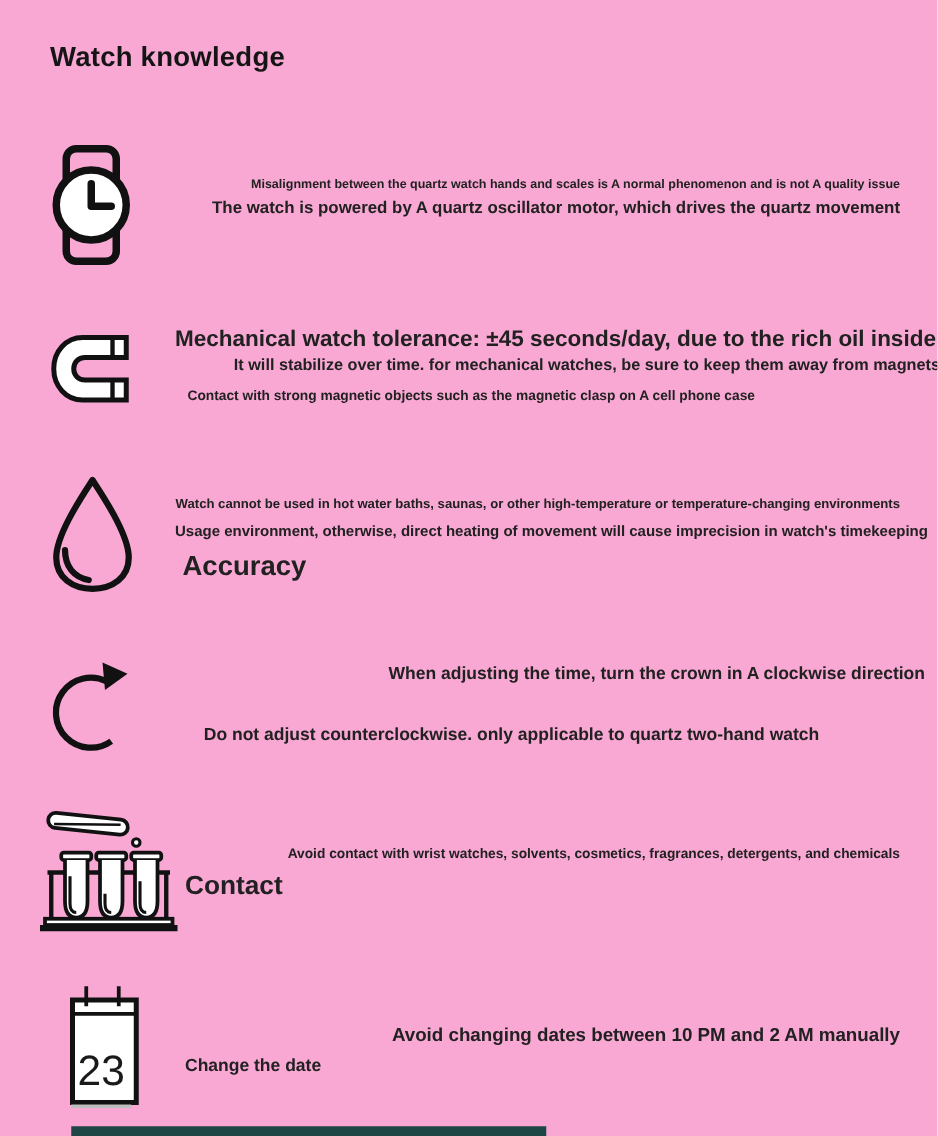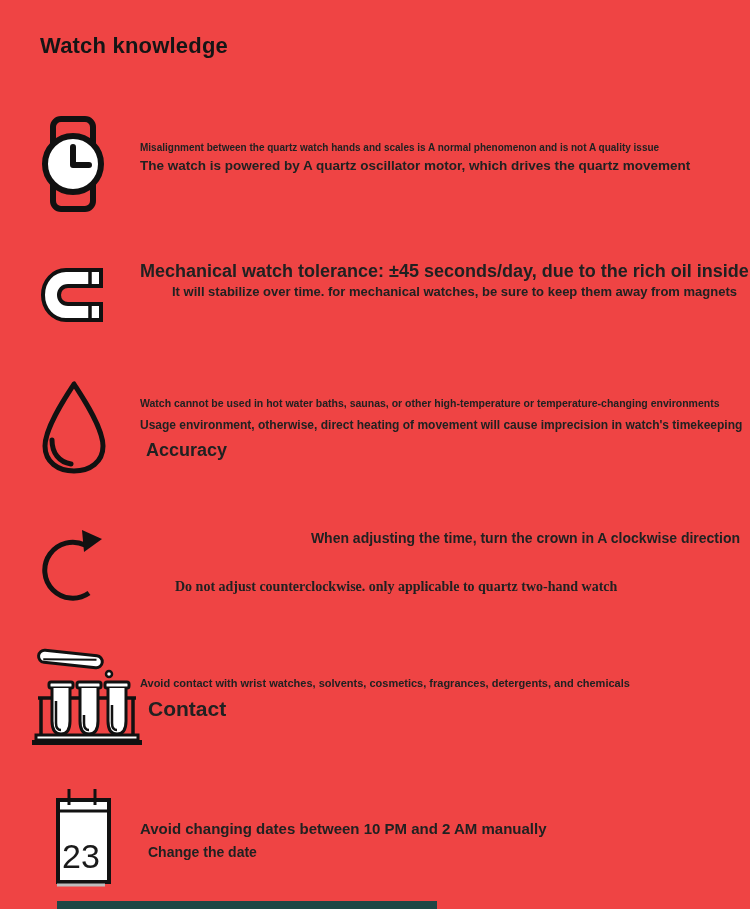--- a/index.html
+++ b/index.html
@@ -1,45 +1,45 @@
 <!DOCTYPE html>
 <html><head>
 <meta charset="utf-8">
 <style>
   html,body{margin:0;padding:0;background:#ffffff;}
   .canvas{
-    position:relative;width:750px;height:909px;background:#ef4444;
+    position:relative;width:750px;height:909px;background:#f9a8d4;
     font-family:"Liberation Sans",sans-serif;overflow:hidden;color:#1f1f1f;
   }
   .title{
     position:absolute;left:40px;top:33px;margin:0;
     font-size:22px;font-weight:bold;color:#151515;letter-spacing:.2px;
   }
   .icon{position:absolute;}
   .icon svg{display:block;}
   .ln{
     position:absolute;margin:0;font-weight:bold;color:#212121;
     line-height:1.15;white-space:nowrap;
   }
-  .c{left:140px;width:580px;text-align:left;}
+  .c{left:140px;width:580px;text-align:right;}
   
   .s1l1{top:142px;font-size:10px;}
   .s1l2{top:158px;font-size:13.5px;}
   
   .s2l1{top:261px;font-size:18px;}
   .s2l2{top:285px;font-size:13px;margin-left:32px;}
   .s2l3{top:311px;font-size:11px;left:150px;}
   
   .s3l1{top:397px;font-size:10.5px;}
   .s3l2{top:419px;font-size:12px;}
-  .s3l3{top:440px;font-size:18px;left:146px;}
+  .s3l3{top:440px;font-size:22px;left:146px;}
   
   .s4l1{top:530px;font-size:14px;left:160px;width:580px;text-align:right;}
   .s4l2{top:555px;font-size:14px;left:166px;}
-  .s4l3{top:579px;font-size:14px;left:175px;font-family:Liberation Serif, serif;}
+  .s4l3{top:579px;font-size:14px;left:163px;}
   
   .s5l1{top:677px;font-size:11px;}
   .s5l2{top:697px;font-size:21px;left:148px;}
   
   .s6l1{top:820px;font-size:15px;}
   .s6l2{top:844px;font-size:14px;left:148px;}
   .bottom-strip{position:absolute;left:57px;top:901px;width:380px;height:8px;}
   .cal-day{font-family:"Liberation Sans",sans-serif;font-weight:400;}
 </style>
 </head>
@@ -62,20 +62,21 @@
 
   <span class="icon" style="left:40px;top:267px;">
     <svg width="64" height="56" viewBox="0 0 64 56">
       <path d="M61 3 H26 C13 3 3 14 3 28 C3 42 13 53 26 53 H61 V37 H28 C22.5 37 19 33 19 28 C19 23 22.5 19 28 19 H61 Z" fill="#fff" stroke="#111" stroke-width="4"></path>
       <line x1="50" y1="3" x2="50" y2="19" stroke="#111" stroke-width="3.5"></line>
       <line x1="50" y1="37" x2="50" y2="53" stroke="#111" stroke-width="3.5"></line>
     </svg>
   </span>
   <p class="ln c s2l1">Mechanical watch tolerance: ±45 seconds/day, due to the rich oil inside</p>
   <p class="ln c s2l2">It will stabilize over time. for mechanical watches, be sure to keep them away from magnets</p>
+  <p class="ln s2l3">Contact with strong magnetic objects such as the magnetic clasp on A cell phone case</p>
 
   <span class="icon" style="left:40px;top:379px;">
     <svg width="68" height="96" viewBox="0 0 68 96">
       <path d="M34 5 C27 16 5 48 5 67 C5 83 18 92 34 92 C50 92 63 83 63 67 C63 48 41 16 34 5 Z" fill="none" stroke="#111" stroke-width="5" stroke-linejoin="round"></path>
       <path d="M12 61 C12 74 19 83 31 85" fill="none" stroke="#111" stroke-width="5" stroke-linecap="round"></path>
     </svg>
   </span>
   <p class="ln c s3l2">Usage environment, otherwise, direct heating of movement will cause imprecision in watch's timekeeping</p>
   <p class="ln c s3l1">Watch cannot be used in hot water baths, saunas, or other high-temperature or temperature-changing environments</p>
   <p class="ln s3l3">Accuracy</p>

